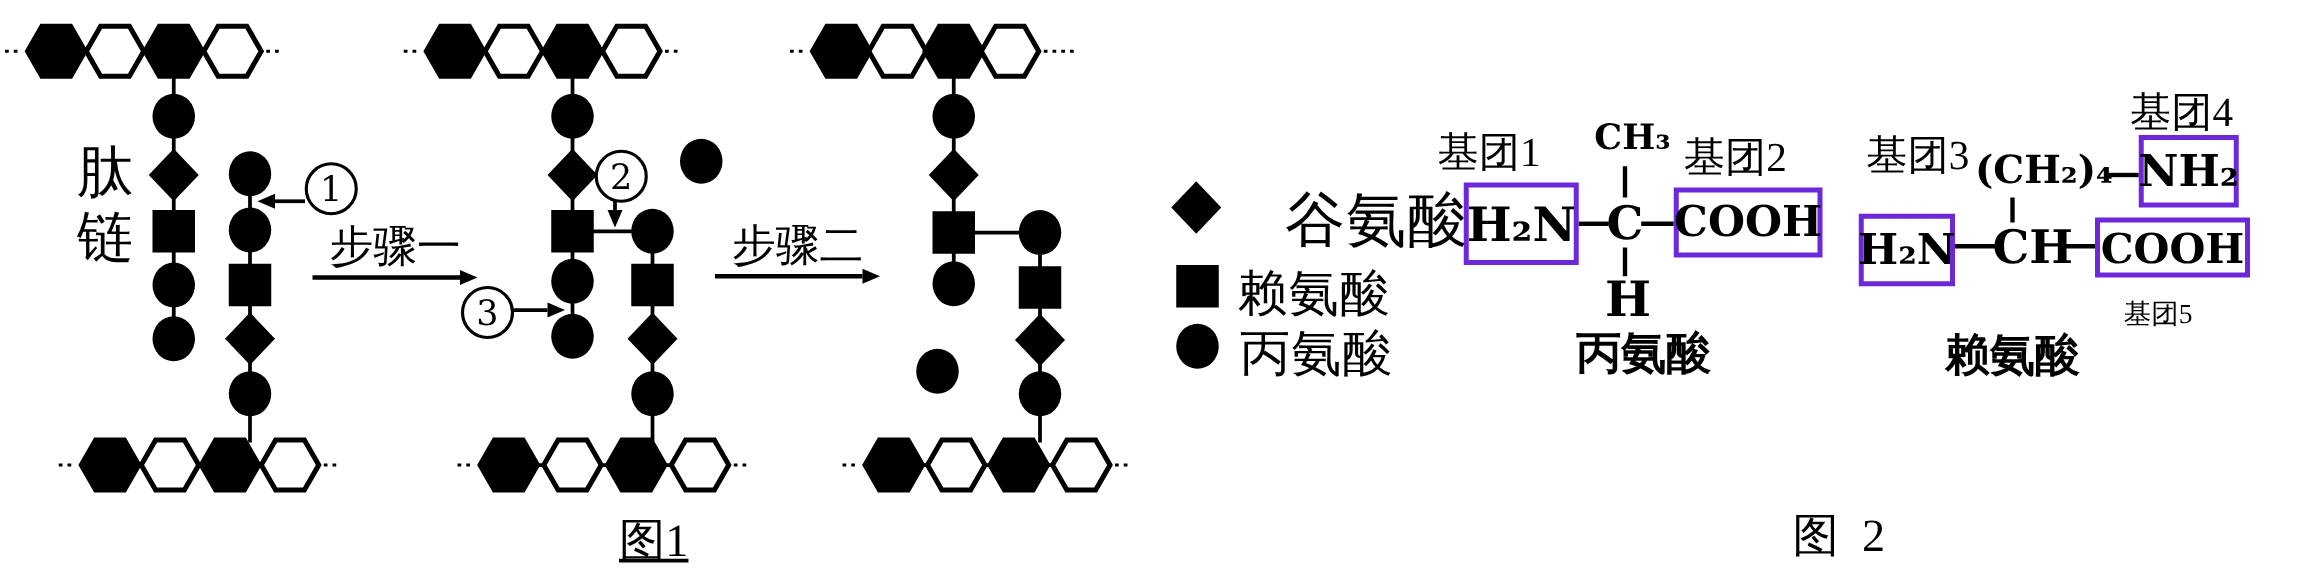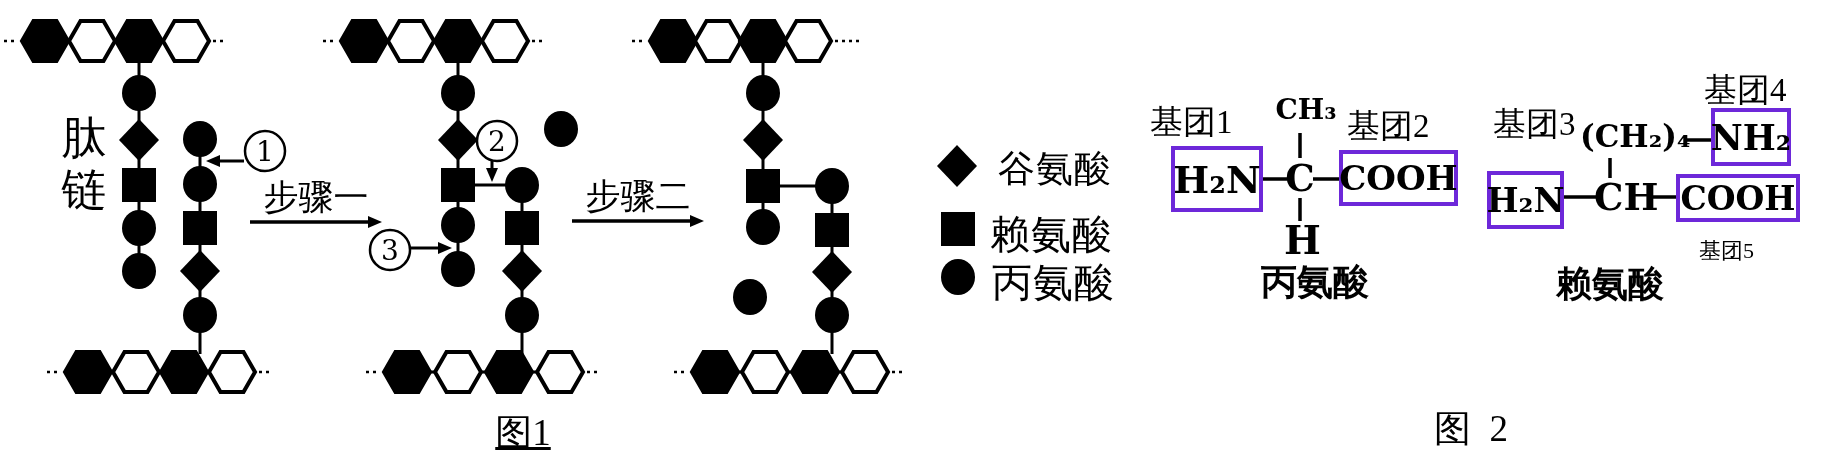--- a/index.html
+++ b/index.html
@@ -146,21 +146,21 @@
   <div class="lbl cjk vstack" style="left:58px;top:112px;width:52px;font-size:45px;line-height:52px;">
     <span>肽</span>
     <span>链</span>
   </div>
 
   <div class="lbl cjk ctr" style="left:248px;top:174px;width:136px;font-size:35px;">步骤一</div>
 
   <div class="lbl cjk ctr" style="left:570px;top:173px;width:136px;font-size:35px;">步骤二</div>
 
 
-  <div class="lbl cjk" style="left:998px;top:144px;font-size:37px;letter-spacing:1px;">谷氨酸</div>
+  <div class="lbl cjk" style="left:1028px;top:144px;font-size:48px;letter-spacing:1px;">谷氨酸</div>
   <div class="lbl cjk" style="left:990px;top:207px;font-size:40px;letter-spacing:1px;">赖氨酸</div>
   <div class="lbl cjk" style="left:992px;top:255px;font-size:40px;letter-spacing:1px;">丙氨酸</div>
 
   <div class="lbl cjk ctr" style="left:458px;top:408px;width:130px;font-size:37px;text-decoration:underline;">图1</div>
 
   <div class="lbl cjk" style="left:1150px;top:100px;font-size:33px;">基团1</div>
   <div class="lbl formula ctr" style="left:1270px;top:93px;width:72px;font-size:28px;">CH₃</div>
   <div class="lbl cjk" style="left:1347px;top:104px;font-size:33px;">基团2</div>
 
   <div class="lbl formula boxed" style="left:1171px;top:146px;width:92px;height:66px;font-size:38px;">H₂N</div>

